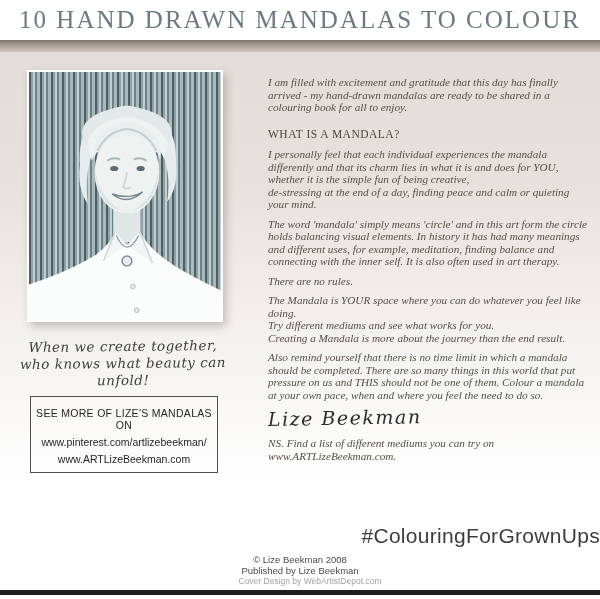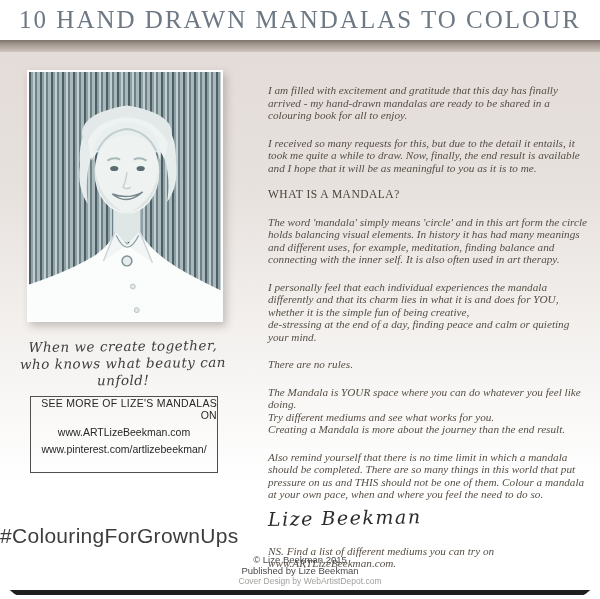--- a/index.html
+++ b/index.html
@@ -1,21 +1,20 @@
 <!DOCTYPE html>
 <html><head>
 <meta charset="utf-8">
 <style>
   * { margin:0; padding:0; box-sizing:border-box; }
   html,body { background:#fff; }
   .page {
     position:relative; width:600px; height:599px; margin:0 auto;
     background:#fff; overflow:hidden;
     font-family:"Liberation Serif", serif;
-    border-radius:32px;
   }
   
   .header { position:absolute; top:0; left:0; right:0; height:40px;
     background:#fff; display:flex; align-items:center; justify-content:center; }
   .title { font-size:25px; font-weight:normal; letter-spacing:2px;
     color:#6d7884; white-space:nowrap; }
   .divider-bar { position:absolute; top:40px; left:0; right:0; height:12px;
     background:linear-gradient(to bottom,#7e736b 0%,#a2968e 35%,#cfc6bf 100%); }
   
   .content-bg { position:absolute; top:52px; left:0; right:0; height:468px;
@@ -30,33 +29,33 @@
       #c3ced1 4px, #c3ced1 6px,
       #6e8187 6px, #6e8187 8px,
       #a9b8bb 8px, #a9b8bb 11px); }
   .portrait-svg { position:absolute; inset:0; width:100%; height:100%; }
   .quote { position:absolute; left:8px; top:338px; width:230px; text-align:center;
     font-family:"DejaVu Serif", serif; font-style:italic; font-size:13.5px;
     line-height:17px; letter-spacing:.5px; color:#3e3e3e; transform:rotate(-.6deg); }
   .links-box { position:absolute; left:30px; top:396px; width:188px; height:77px;
     border:1px solid #4f4f4f; text-align:center;
     font-family:"Liberation Sans", sans-serif; }
-  .links-heading { margin-top:0; font-size:10.5px; letter-spacing:.3px; color:#262626;text-align:right; }
+  .links-heading { margin-top:10px; font-size:10.5px; letter-spacing:.3px; color:#262626; }
   .link { font-size:10.5px; color:#262626; margin-top:5px; cursor:pointer; }
   
   .right-col { position:absolute; left:268px; top:69px; width:322px;
     font-size:11.2px; font-style:italic; color:#564e45; line-height:12.5px; }
-  .para { margin:15px 0 7px 0; white-space:pre-line; }
+  .para { margin:7px 0 7px 0; white-space:pre-line; }
   .section-heading { font-style:normal; font-weight:normal; font-size:11.5px;
     letter-spacing:.5px; color:#494339; margin:14px 0 8px 0; }
   .signature { font-family:"DejaVu Serif", serif; font-style:italic;
     font-size:19px; line-height:22px; letter-spacing:1.5px; color:#2c2c2c;
     margin:2px 0 6px 0; transform:rotate(-1deg); transform-origin:left; width:fit-content; }
   
-  .hashtag { position:absolute; top:524px; left:0; right:0; text-align:left;
+  .hashtag { position:absolute; top:524px; left:0; right:0; text-align:right;
     font-family:"Liberation Sans", sans-serif; font-size:21px; color:#3d3d3d;
     letter-spacing:.3px; }
   .credits { position:absolute; top:554px; left:0; right:0; text-align:center;
     font-family:"Liberation Sans", sans-serif; font-size:9.5px; line-height:11px;
     color:#4a4a4a; }
   .cover-credit { color:#a3a09d; font-size:8.5px;padding-left:20px; }
   .bottom-bar { position:absolute; left:0; right:0; bottom:4px; height:5px;
     background:#1e1e1e; }
 </style>
 </head>
@@ -109,41 +108,40 @@
     </svg>
   </figure>
 
   <div class="quote">
     <div>When we create together,</div>
     <div>who knows what beauty can unfold!</div>
   </div>
 
   <div class="links-box">
     <div class="links-heading">SEE MORE OF LIZE'S MANDALAS ON</div>
+    <div class="link">www.pinterest.com/artlizebeekman/</div>
     <div class="link">www.ARTLizeBeekman.com</div>
-    <div class="link">www.pinterest.com/artlizebeekman/</div>
   </div>
 
   <main class="right-col">
     <p class="para">I am filled with excitement and gratitude that this day has finally arrived - my hand-drawn mandalas are ready to be shared in a colouring book for all to enjoy.</p>
-    <p class="para">I received so many requests for this, but due to the detail it entails, it took me quite a while to draw. Now, finally, the end result is available and I hope that it will be as meaningful to you as it is to me.</p>
     <h2 class="section-heading">WHAT IS A MANDALA?</h2>
-    <p class="para">The word 'mandala' simply means 'circle' and in this art form the circle holds balancing visual elements. In history it has had many meanings and different uses, for example, meditation, finding balance and connecting with the inner self. It is also often used in art therapy.</p>
     <p class="para">I personally feel that each individual experiences the mandala differently and that its charm lies in what it is and does for YOU, whether it is the simple fun of being creative,
 de-stressing at the end of a day, finding peace and calm or quieting your mind.</p>
+    <p class="para">The word 'mandala' simply means 'circle' and in this art form the circle holds balancing visual elements. In history it has had many meanings and different uses, for example, meditation, finding balance and connecting with the inner self. It is also often used in art therapy.</p>
     <p class="para">There are no rules.</p>
     <p class="para">The Mandala is YOUR space where you can do whatever you feel like doing.
 Try different mediums and see what works for you.
 Creating a Mandala is more about the journey than the end result.</p>
     <p class="para">Also remind yourself that there is no time limit in which a mandala should be completed. There are so many things in this world that put pressure on us and THIS should not be one of them. Colour a mandala at your own pace, when and where you feel the need to do so.</p>
     <div class="signature">Lize Beekman</div>
     <p class="para">NS. Find a list of different mediums you can try on www.ARTLizeBeekman.com.</p>
   </main>
 
   <div class="hashtag">#ColouringForGrownUps</div>
   <div class="credits">
-    <div>© Lize Beekman 2015</div>
+    <div>© Lize Beekman 2008</div>
     <div>Published by Lize Beekman</div>
     <div class="cover-credit">Cover Design by WebArtistDepot.com</div>
   </div>
   <div class="bottom-bar"></div>
 
 </div>
 
 </body></html>

